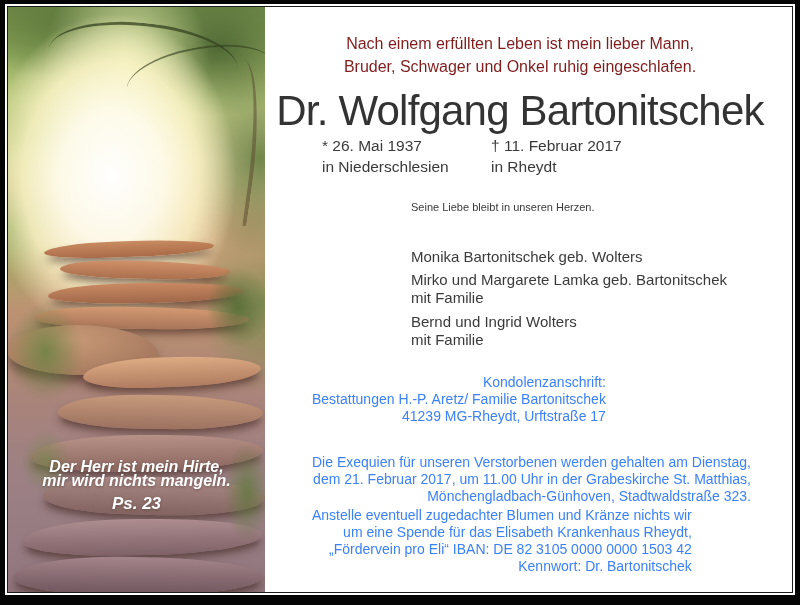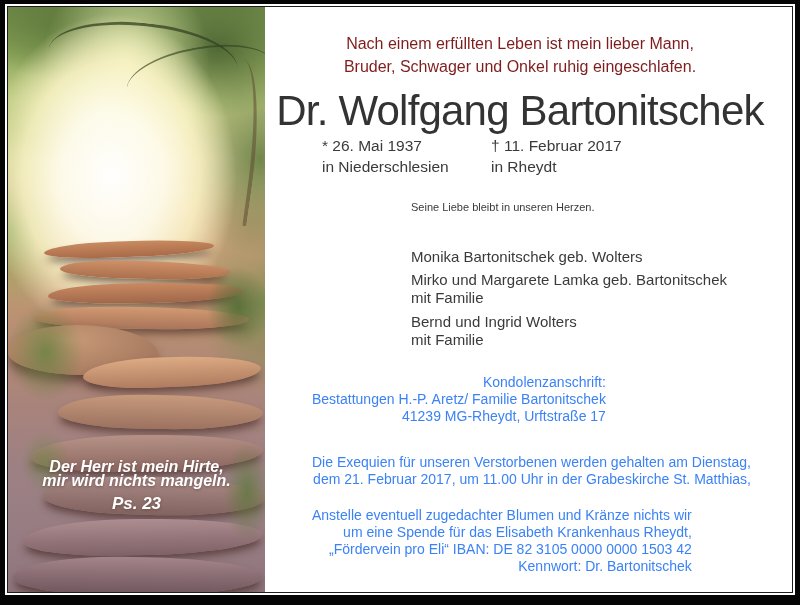--- a/index.html
+++ b/index.html
@@ -132,20 +132,21 @@
 
     <div class="block condolence">
       <div>Kondolenzanschrift:</div>
       <div>Bestattungen H.-P. Aretz/ Familie Bartonitschek</div>
       <div>41239 MG-Rheydt, Urftstraße 17</div>
     </div>
 
     <div class="block service">
       <div>Die Exequien für unseren Verstorbenen werden gehalten am Dienstag,</div>
       <div>dem 21. Februar 2017, um 11.00 Uhr in der Grabeskirche St. Matthias,</div>
+      <div>Mönchengladbach-Günhoven, Stadtwaldstraße 323.</div>
     </div>
 
     <div class="block donation">
       <div>Anstelle eventuell zugedachter Blumen und Kränze nichts wir</div>
       <div>um eine Spende für das Elisabeth Krankenhaus Rheydt,</div>
       <div>„Fördervein pro Eli“ IBAN: DE 82 3105 0000 0000 1503 42</div>
       <div>Kennwort: Dr. Bartonitschek</div>
     </div>
 
   </div>

